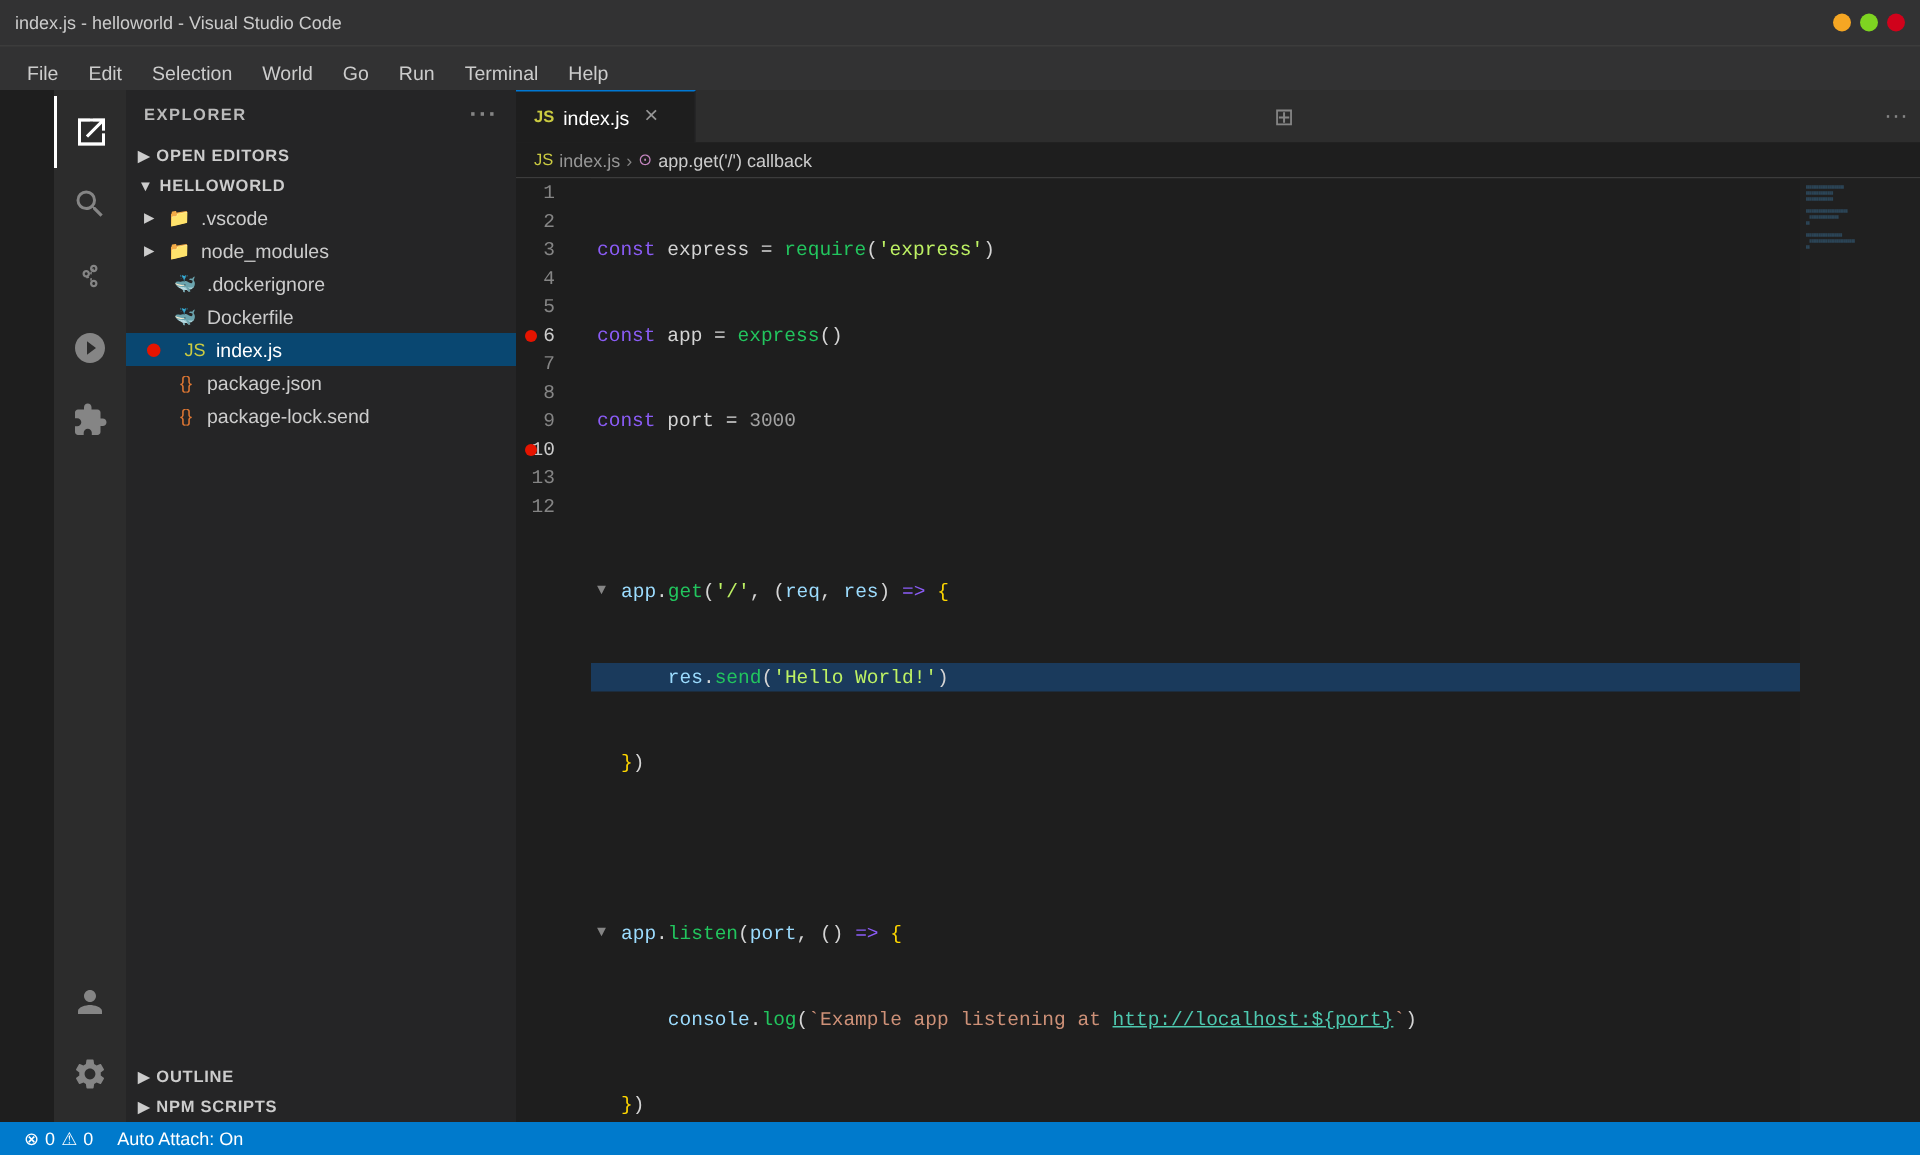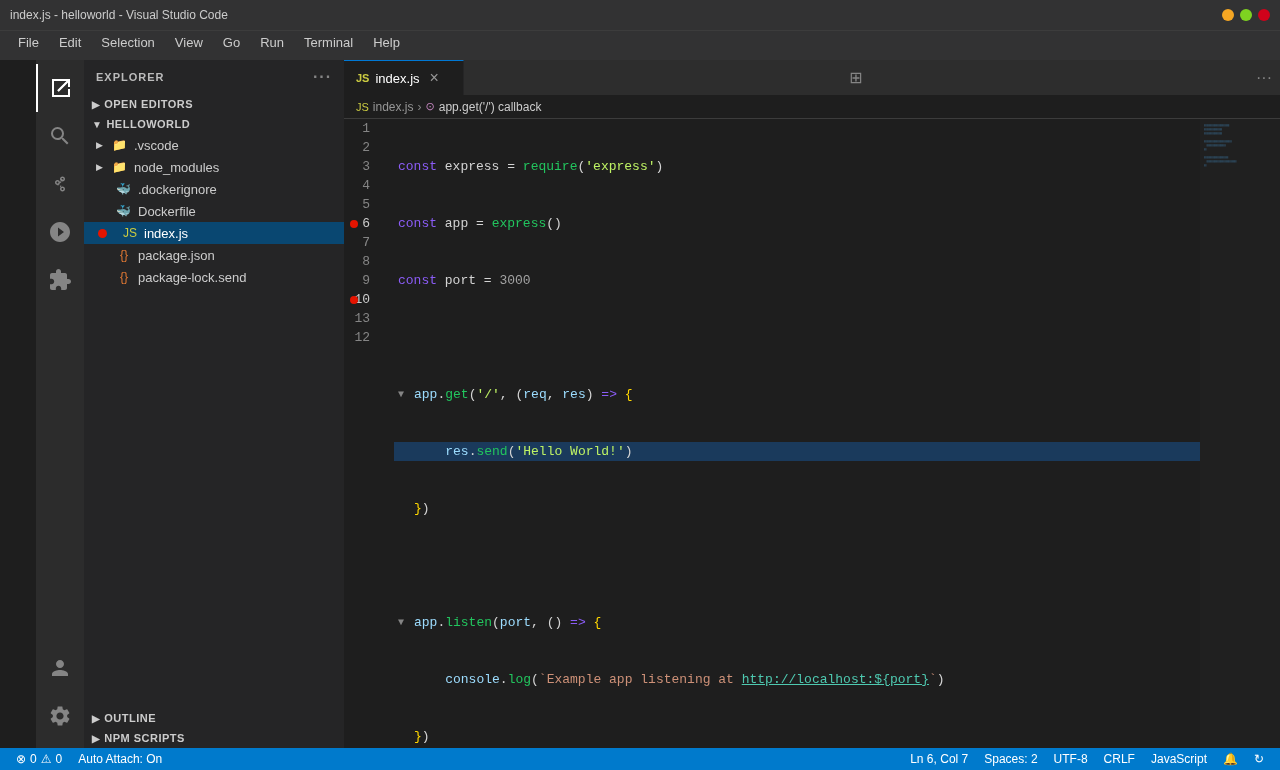--- a/index.html
+++ b/index.html
@@ -40,21 +40,21 @@
     }
     .tl-yellow { background: #f5a623; }
     .tl-green { background: #7ed321; }
     .tl-red { background: #d0021b; }
 
     
     #menubar {
       height: 30px;
       background: #323233;
       display: flex;
-      align-items: flex-start;
+      align-items: flex-end;
       padding: 0 10px;
       gap: 4px;
       flex-shrink: 0;
       border-top: 1px solid #3c3c3c;
     }
     .menu-item {
       padding: 4px 8px;
       cursor: pointer;
       border-radius: 4px;
       font-size: 13px;
@@ -357,21 +357,21 @@
     <div class="traffic-light tl-yellow"></div>
     <div class="traffic-light tl-green"></div>
     <div class="traffic-light tl-red"></div>
   </div>
 </div>
 
 <div id="menubar">
   <span class="menu-item">File</span>
   <span class="menu-item">Edit</span>
   <span class="menu-item">Selection</span>
-  <span class="menu-item">View</span>
+  <span class="menu-item">World</span>
   <span class="menu-item">Go</span>
   <span class="menu-item">Run</span>
   <span class="menu-item">Terminal</span>
   <span class="menu-item">Help</span>
 </div>
 
 <div id="main">
 
   <div id="activitybar">
     <div class="activity-icon active" title="Explorer">
@@ -583,36 +583,13 @@
 <div id="statusbar">
   <div class="status-item">
     <span>⊗</span>
     <span>0</span>
     <span>⚠</span>
     <span>0</span>
   </div>
   <div class="status-item">
     <span>Auto Attach: On</span>
   </div>
-  <div class="status-right">
-    <div class="status-item">
-      <span>Ln 6, Col 7</span>
-    </div>
-    <div class="status-item">
-      <span>Spaces: 2</span>
-    </div>
-    <div class="status-item">
-      <span>UTF-8</span>
-    </div>
-    <div class="status-item">
-      <span>CRLF</span>
-    </div>
-    <div class="status-item">
-      <span>JavaScript</span>
-    </div>
-    <div class="status-item">
-      <span>🔔</span>
-    </div>
-    <div class="status-item">
-      <span>↻</span>
-    </div>
-  </div>
 </div>
 
 </body></html>

